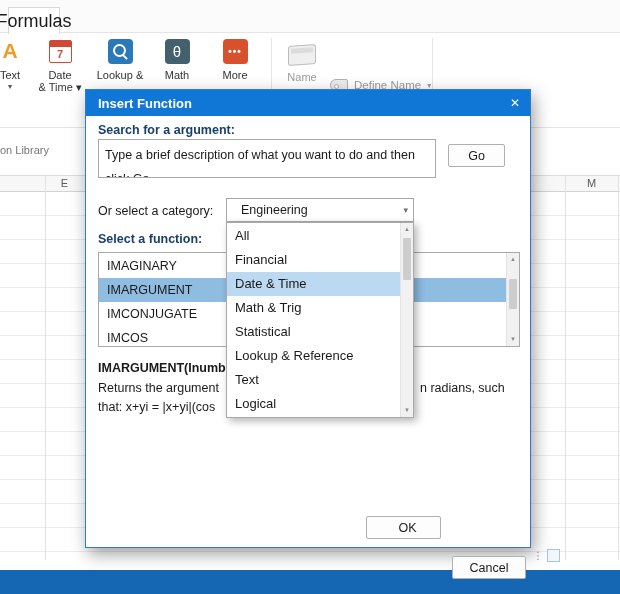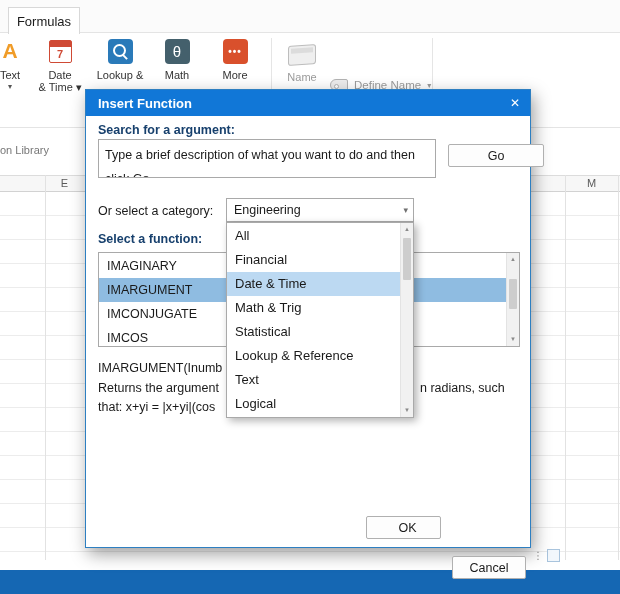--- a/index.html
+++ b/index.html
@@ -5,23 +5,23 @@
   * { margin:0; padding:0; box-sizing:border-box; }
   body { background:#888; }
   .stage {
     position:relative; width:620px; height:594px; background:#fff;
     font-family:"Liberation Sans", sans-serif; overflow:hidden;
     margin:0 auto;
   }
 
   
   .tabrow { position:absolute; left:0; top:0; width:620px; height:33px; background:#fbfbfb; border-bottom:1px solid #e4e4e4; }
-  .tab-active { position:absolute; left:8px; top:7px; width:72px; height:27px; background:#fff;
+  .tab-active { position:absolute; left:8px; top:7px; width:52px; height:27px; background:#fff;
     border:1px solid #d8d8d8; border-bottom:none; z-index:2;
-    display:flex; align-items:center; justify-content:center; font-size:13px; color:#1a1a1a; }
+    display:flex; align-items:center; justify-content:center; font-size:18px; color:#1a1a1a; }
 
   
   .ribbon { position:absolute; left:0; top:33px; width:620px; height:95px; background:#fff; border-bottom:1px solid #e4e4e4; }
   .rbtn { position:absolute; top:5px; display:flex; flex-direction:column; align-items:center; font-size:11px; color:#333; cursor:default; }
   .rbtn .lbl { line-height:12px; text-align:center; white-space:nowrap; }
   .ric { width:26px; height:26px; margin-bottom:5px; display:flex; align-items:center; justify-content:center; }
   .icon-text-a { color:#f09c28; font-weight:bold; font-size:21px; }
   .icon-date { width:23px; height:23px; border:1px solid #cf4a35; background:#fff; position:relative; border-radius:2px; }
   .icon-date::before { content:''; position:absolute; top:0; left:0; right:0; height:6px; background:#cf4a35; }
   .icon-date .d7 { position:absolute; left:0; right:0; top:7px; text-align:center; color:#cf4a35; font-size:11px; font-weight:bold; }
@@ -56,34 +56,34 @@
   .dialog { position:absolute; left:85px; top:89px; width:446px; height:459px; background:#fff;
     border:1px solid #2d7fc1; box-shadow:3px 6px 16px rgba(0,0,0,.38); z-index:10; font-size:12.5px; color:#1a1a1a; }
   .dlg-title { position:absolute; left:0; top:0; right:0; height:26px; background:#1177d7; color:#fff;
     display:flex; align-items:center; padding-left:12px; font-weight:bold; font-size:13px; }
   .dlg-close { position:absolute; right:0; top:0; width:30px; height:26px; color:#fff; display:flex; align-items:center; justify-content:center; font-size:12px; cursor:default; }
   .lbl-blue { position:absolute; left:12px; color:#17406d; font-weight:bold; }
   .search-box { position:absolute; left:12px; top:49px; width:338px; height:39px; border:1px solid #a9a9a9; background:#fff;
     padding:3px 6px; line-height:24px; overflow:hidden; }
   .btn { position:absolute; height:23px; border:1px solid #b0b0b0; background:#fdfdfd; border-radius:2px;
     display:flex; align-items:center; justify-content:center; font-size:12.5px; color:#1a1a1a; cursor:default; }
-  .btn-go { left:362px; top:54px; width:96px; }
+  .btn-go { left:362px; top:54px; width:57px; }
   .cat-label { position:absolute; left:12px; top:114px; }
   .combo { position:absolute; left:140px; top:108px; width:188px; height:24px; border:1px solid #a9a9a9; background:#fff;
-    display:flex; align-items:center; padding-left:7px; }
+    display:flex; align-items:center; padding-left:14px; }
   .combo .arr { position:absolute; right:5px; top:6px; color:#707070; font-size:9px; }
   .listbox { position:absolute; left:12px; top:162px; width:422px; height:95px; border:1px solid #a9a9a9; background:#fff; overflow:hidden; z-index:1; }
   .lb-rows { position:absolute; left:0; top:1px; right:13px; }
   .lb-row { height:24px; line-height:24px; padding-left:8px; white-space:nowrap; }
   .lb-row.selected { background:#8fbce1; }
   .sb { position:absolute; right:0; top:0; bottom:0; width:13px; background:#f1f1f1; border-left:1px solid #e3e3e3; }
   .sb .up, .sb .down { position:absolute; left:0; right:0; height:13px; font-size:6px; color:#8a8a8a; text-align:center; line-height:13px; }
   .sb .up { top:0; } .sb .down { bottom:0; }
   .sb .thumb { position:absolute; left:2px; right:2px; background:#cdcdcd; border-radius:1px; }
-  .sig { position:absolute; left:12px; top:271px; font-weight:normal; white-space:nowrap; z-index:1; }
+  .sig { position:absolute; left:12px; top:271px; font-weight:bold; white-space:nowrap; z-index:1; }
   .desc1a { position:absolute; left:12px; top:291px; white-space:nowrap; z-index:1; }
   .desc1b { position:absolute; left:334px; top:291px; white-space:nowrap; z-index:1; }
   .desc2 { position:absolute; left:12px; top:310px; white-space:nowrap; z-index:1; }
   .btn-ok { left:280px; top:426px; width:75px;padding-left:8px; }
   .btn-cancel { left:366px; top:426px; width:74px;margin-top:40px; }
 
   
   .dd-popup { position:absolute; left:140px; top:132px; width:188px; height:196px; background:#fff;
     border:1px solid #a9a9a9; box-shadow:3px 3px 8px rgba(0,0,0,.3); z-index:40; font-size:13px; }
   .dd-rows { position:absolute; left:0; top:1px; right:7px; }

